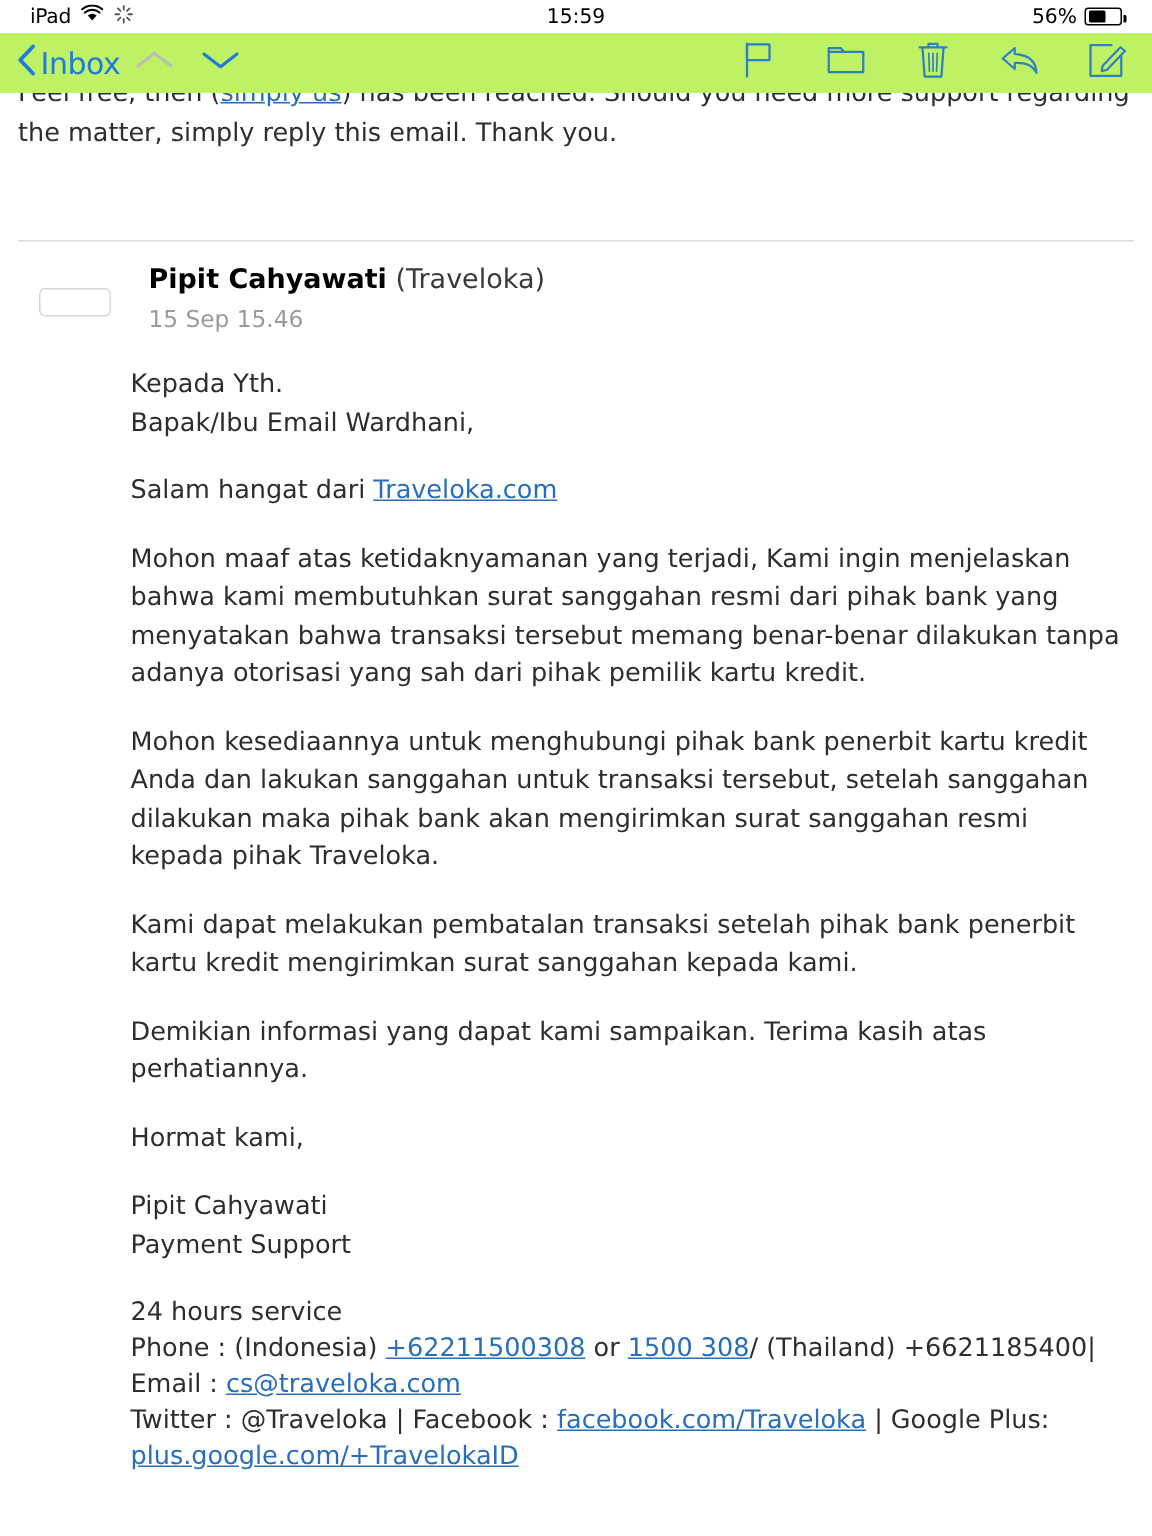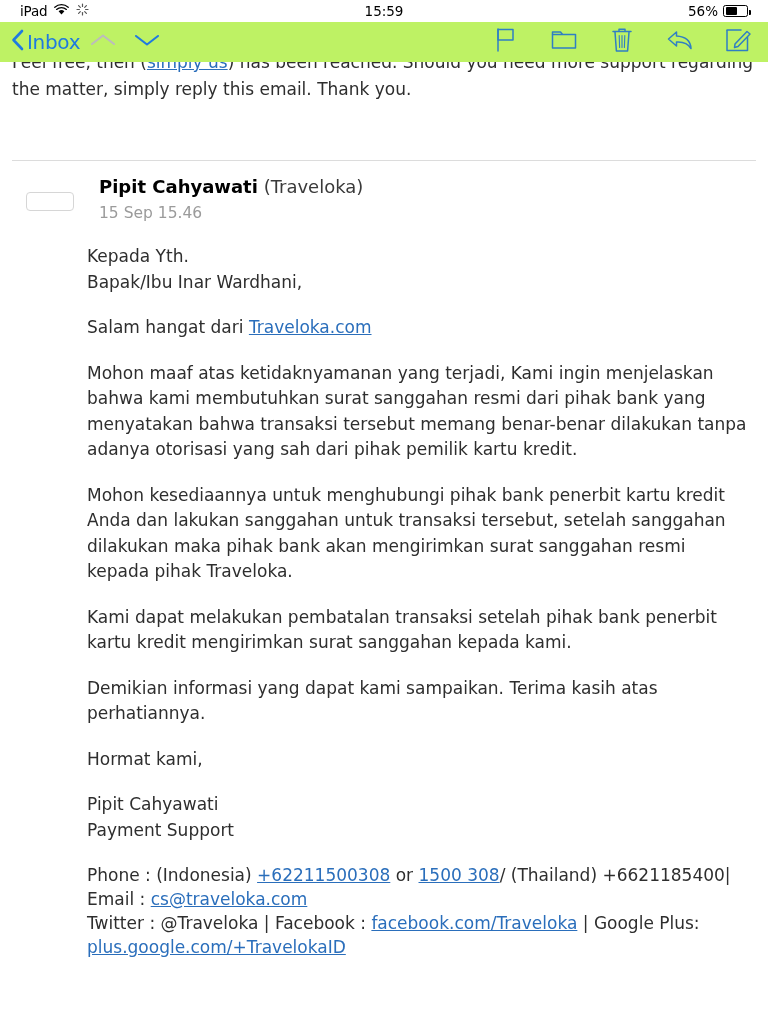--- a/index.html
+++ b/index.html
@@ -263,35 +263,36 @@
         <span class="sender-name">Pipit Cahyawati</span>
         <span class="sender-org">(Traveloka)</span>
       </div>
       <div class="msg-date">15 Sep 15.46</div>
     </div>
   </div>
 
   <div class="msg-body">
     <p class="tight">
       <span>Kepada Yth.</span><br>
-      <span>Bapak/Ibu Inar Wardhani,</span>
+      <span>Bapak/Ibu Email Wardhani,</span>
     </p>
     <p style="margin-top:20px">
       <span>Salam hangat dari </span><a href="#">Traveloka.com</a>
     </p>
     <p>Mohon maaf atas ketidaknyamanan yang terjadi, Kami ingin menjelaskan bahwa kami membutuhkan surat sanggahan resmi dari pihak bank yang menyatakan bahwa transaksi tersebut memang benar-benar dilakukan tanpa adanya otorisasi yang sah dari pihak pemilik kartu kredit.</p>
     <p>Mohon kesediaannya untuk menghubungi pihak bank penerbit kartu kredit Anda dan lakukan sanggahan untuk transaksi tersebut, setelah sanggahan dilakukan maka pihak bank akan mengirimkan surat sanggahan resmi kepada pihak Traveloka.</p>
     <p>Kami dapat melakukan pembatalan transaksi setelah pihak bank penerbit kartu kredit mengirimkan surat sanggahan kepada kami.</p>
     <p>Demikian informasi yang dapat kami sampaikan. Terima kasih atas perhatiannya.</p>
     <p>Hormat kami,</p>
     <p>
       <span>Pipit Cahyawati</span><br>
       <span>Payment Support</span>
     </p>
     <div class="footer-block">
+      <div>24 hours service</div>
       <div>
         <span>Phone : (Indonesia) </span><a href="#">+62211500308</a><span> or </span><a href="#">1500 308</a><span>/ (Thailand) +6621185400|</span>
       </div>
       <div>
         <span>Email : </span><a href="#">cs@traveloka.com</a>
       </div>
       <div>
         <span>Twitter : @Traveloka | Facebook : </span><a href="#">facebook.com/Traveloka</a><span> | Google Plus:</span><br><a href="#">plus.google.com/+TravelokaID</a>
       </div>
     </div>

